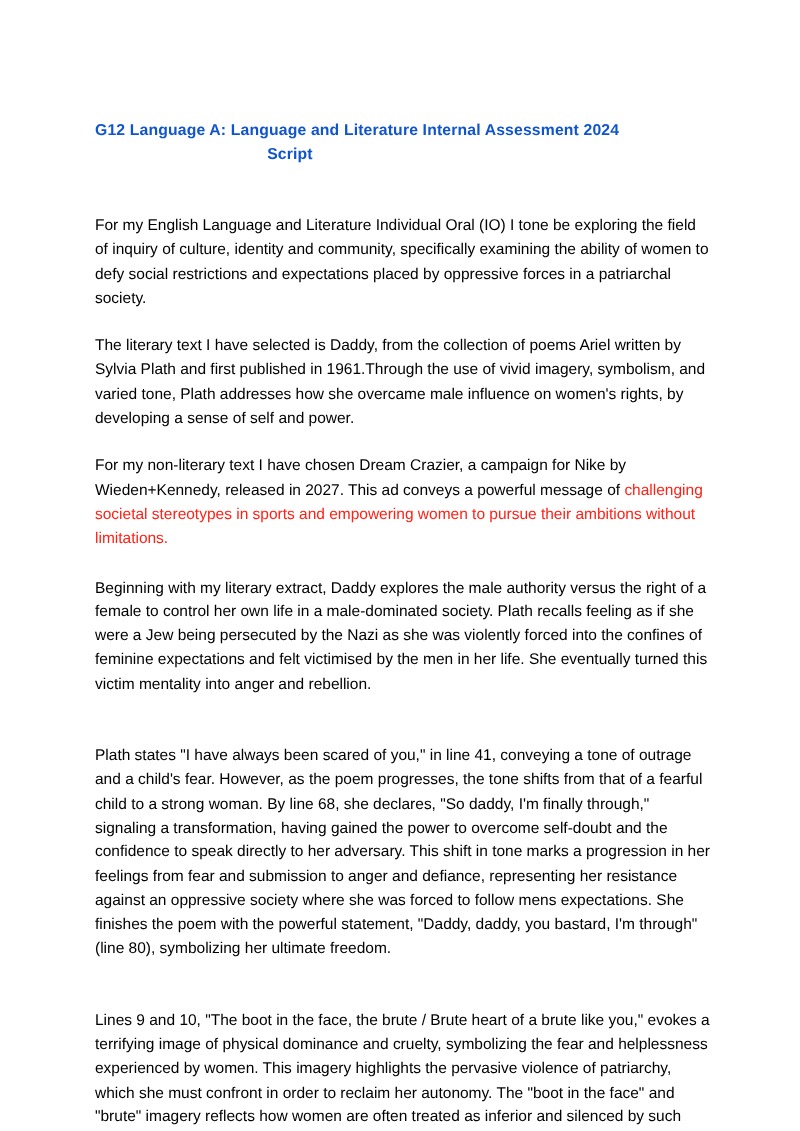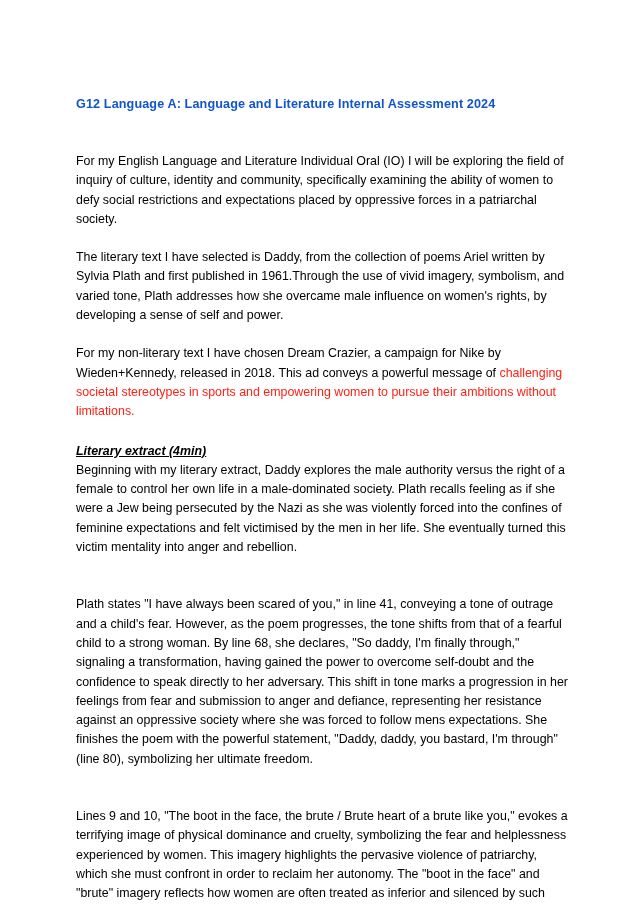--- a/index.html
+++ b/index.html
@@ -75,36 +75,36 @@
     color: #ff2116;
   }
 </style>
 </head>
 <body>
 
 <div class="page">
 
   <h1 class="doc-title">G12 Language A: Language and Literature Internal Assessment 2024</h1>
 
+  <h2 class="doc-subtitle">Script</h2>
 
   <div class="body-block">
 
     <div>
 
-      <p class="para">For my English Language and Literature Individual Oral (IO) I will be exploring the field of inquiry of culture, identity and community, specifically examining the ability of women to defy social restrictions and expectations placed by oppressive forces in a patriarchal society.</p>
+      <p class="para">For my English Language and Literature Individual Oral (IO) I tone be exploring the field of inquiry of culture, identity and community, specifically examining the ability of women to defy social restrictions and expectations placed by oppressive forces in a patriarchal society.</p>
 
       <p class="para">The literary text I have selected is Daddy, from the collection of poems Ariel written by Sylvia Plath and first published in 1961.Through the use of vivid imagery, symbolism, and varied tone, Plath addresses how she overcame male influence on women's rights, by developing a sense of self and power.</p>
 
-      <p class="para tight"><span>For my non-literary text I have chosen Dream Crazier, a campaign for Nike by Wieden+Kennedy, released in 2018. This ad conveys a powerful message of </span><span class="red">challenging societal stereotypes in sports and empowering women to pursue their ambitions without limitations.</span></p>
+      <p class="para tight"><span>For my non-literary text I have chosen Dream Crazier, a campaign for Nike by Wieden+Kennedy, released in 2027. This ad conveys a powerful message of </span><span class="red">challenging societal stereotypes in sports and empowering women to pursue their ambitions without limitations.</span></p>
     </div>
 
     <div class="gap-section"></div>
 
     <div>
-      <div class="section-heading">Literary extract (4min)</div>
 
       <p class="para tight">Beginning with my literary extract, Daddy explores the male authority versus the right of a female to control her own life in a male-dominated society. Plath recalls feeling as if she were a Jew being persecuted by the Nazi as she was violently forced into the confines of feminine expectations and felt victimised by the men in her life. She eventually turned this victim mentality into anger and rebellion.</p>
 
       <div class="gap-large"></div>
 
       <p class="para tight">Plath states "I have always been scared of you," in line 41, conveying a tone of outrage and a child's fear. However, as the poem progresses, the tone shifts from that of a fearful child to a strong woman. By line 68, she declares, "So daddy, I'm finally through," signaling a transformation, having gained the power to overcome self-doubt and the confidence to speak directly to her adversary. This shift in tone marks a progression in her feelings from fear and submission to anger and defiance, representing her resistance against an oppressive society where she was forced to follow mens expectations. She finishes the poem with the powerful statement, "Daddy, daddy, you bastard, I'm through" (line 80), symbolizing her ultimate freedom.</p>
 
       <div class="gap-large"></div>
 
       <p class="para tight">Lines 9 and 10, "The boot in the face, the brute / Brute heart of a brute like you," evokes a terrifying image of physical dominance and cruelty, symbolizing the fear and helplessness experienced by women. This imagery highlights the pervasive violence of patriarchy, which she must confront in order to reclaim her autonomy. The "boot in the face" and "brute" imagery reflects how women are often treated as inferior and silenced by such figures. The</p>

